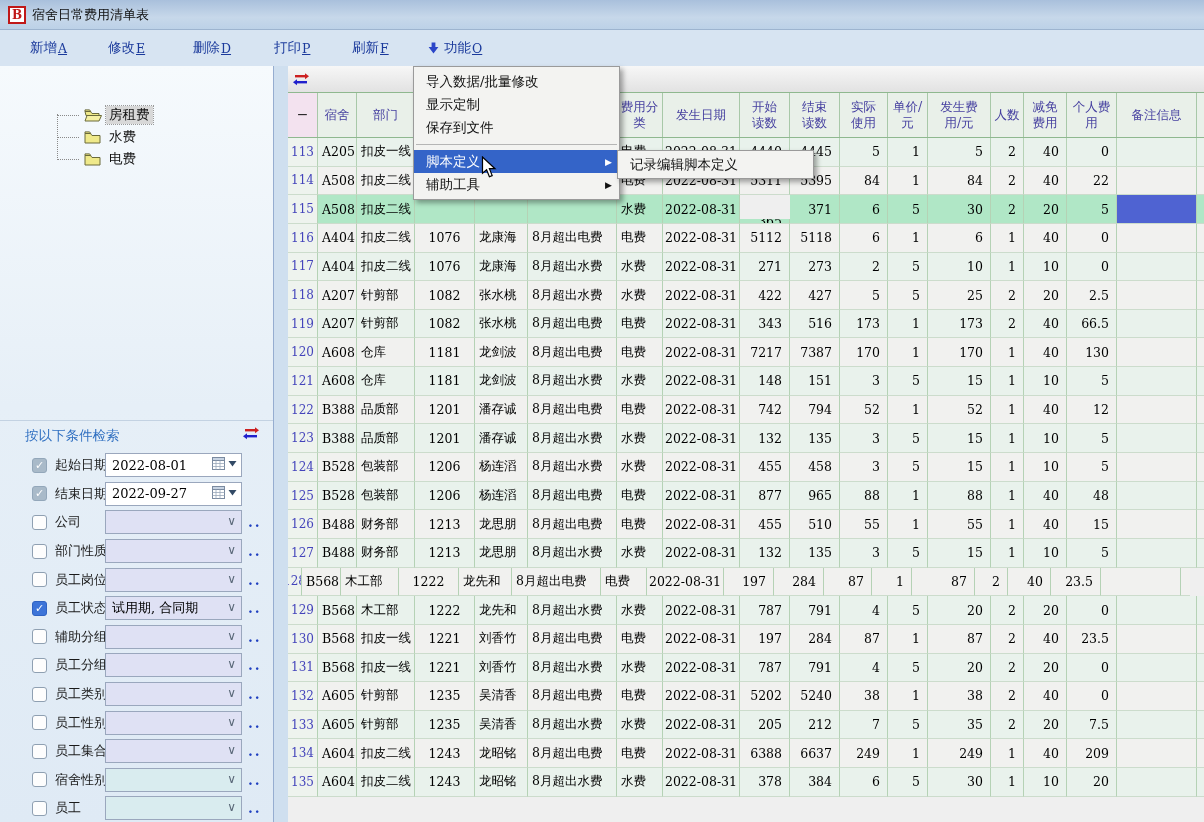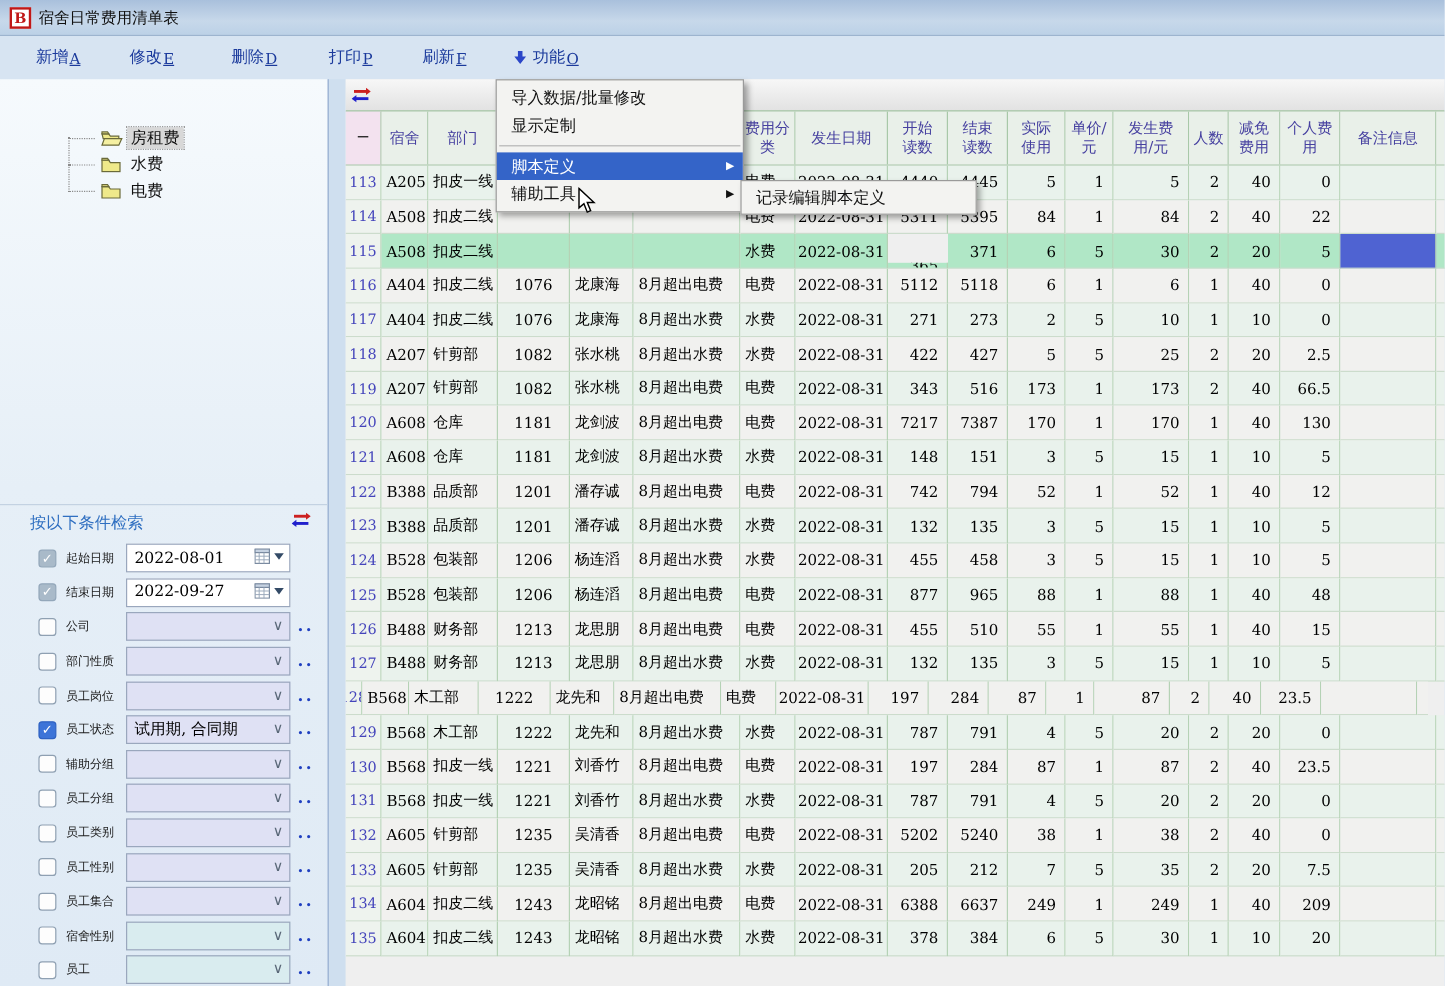--- a/index.html
+++ b/index.html
@@ -40,21 +40,21 @@
   .search-header{height:30px;display:flex;align-items:center;padding-left:25px;position:relative;}
   .search-header-text{color:#2f6fc1;font-size:13.5px;}
   .swap-icon-search{position:absolute;right:14px;top:4px;}
   .sf-row{height:28.6px;display:flex;align-items:center;padding-left:32px;box-sizing:border-box;}
   .cb{width:15px;height:15px;border-radius:3px;box-sizing:border-box;flex:none;
     display:flex;align-items:center;justify-content:center;font-size:11px;color:#fff;
     font-family:"DejaVu Sans",sans-serif;}
   .cb-off{background:#fdfdfd;border:1px solid #8fa0b2;}
   .cb-dis{background:#a9bac9;border:1px solid #93a7ba;}
   .cb-on{background:#3d74d8;border:1px solid #2f62c2;}
-  .sf-label{width:50px;margin-left:8px;flex:none;font-size:10px;color:#1a1a1a;white-space:nowrap;}
+  .sf-label{width:50px;margin-left:8px;flex:none;font-size:13px;color:#1a1a1a;white-space:nowrap;}
   .sf-field{width:137px;height:24px;flex:none;border:1px solid #9aa7bd;box-sizing:border-box;
     position:relative;display:flex;align-items:center;background:#fff;}
   .sf-value{margin-left:6px;font-size:13px;color:#000;white-space:nowrap;overflow:hidden;}
   .sf-combo.lavender{background:#dfe1f4;}
   .sf-combo.cyan{background:#d9ecef;}
   .combo-chevron{position:absolute;right:5px;top:3px;color:#5a6878;font-size:12px;
     font-family:"DejaVu Sans",sans-serif;}
   .date-icons{position:absolute;right:4px;top:3px;display:flex;align-items:center;gap:3px;}
   .sf-dots{margin-left:6px;color:#2040c0;font-size:14px;font-weight:bold;letter-spacing:2px;line-height:6px;}
 
@@ -1604,20 +1604,23 @@
       </div>
   </div>
 
   <div class="menu" id="menu">
       <div class="menu-item">
         <span>导入数据/批量修改</span>
       </div>
       <div class="menu-item">
         <span>显示定制</span>
       </div>
+      <div class="menu-item">
+        <span>保存到文件</span>
+      </div>
       <div class="menu-sep"></div>
       <div class="menu-item hl">
         <span>脚本定义</span>
         <span class="menu-arrow">▶</span>
       </div>
       <div class="menu-item">
         <span>辅助工具</span>
         <span class="menu-arrow">▶</span>
       </div>
     </div>

